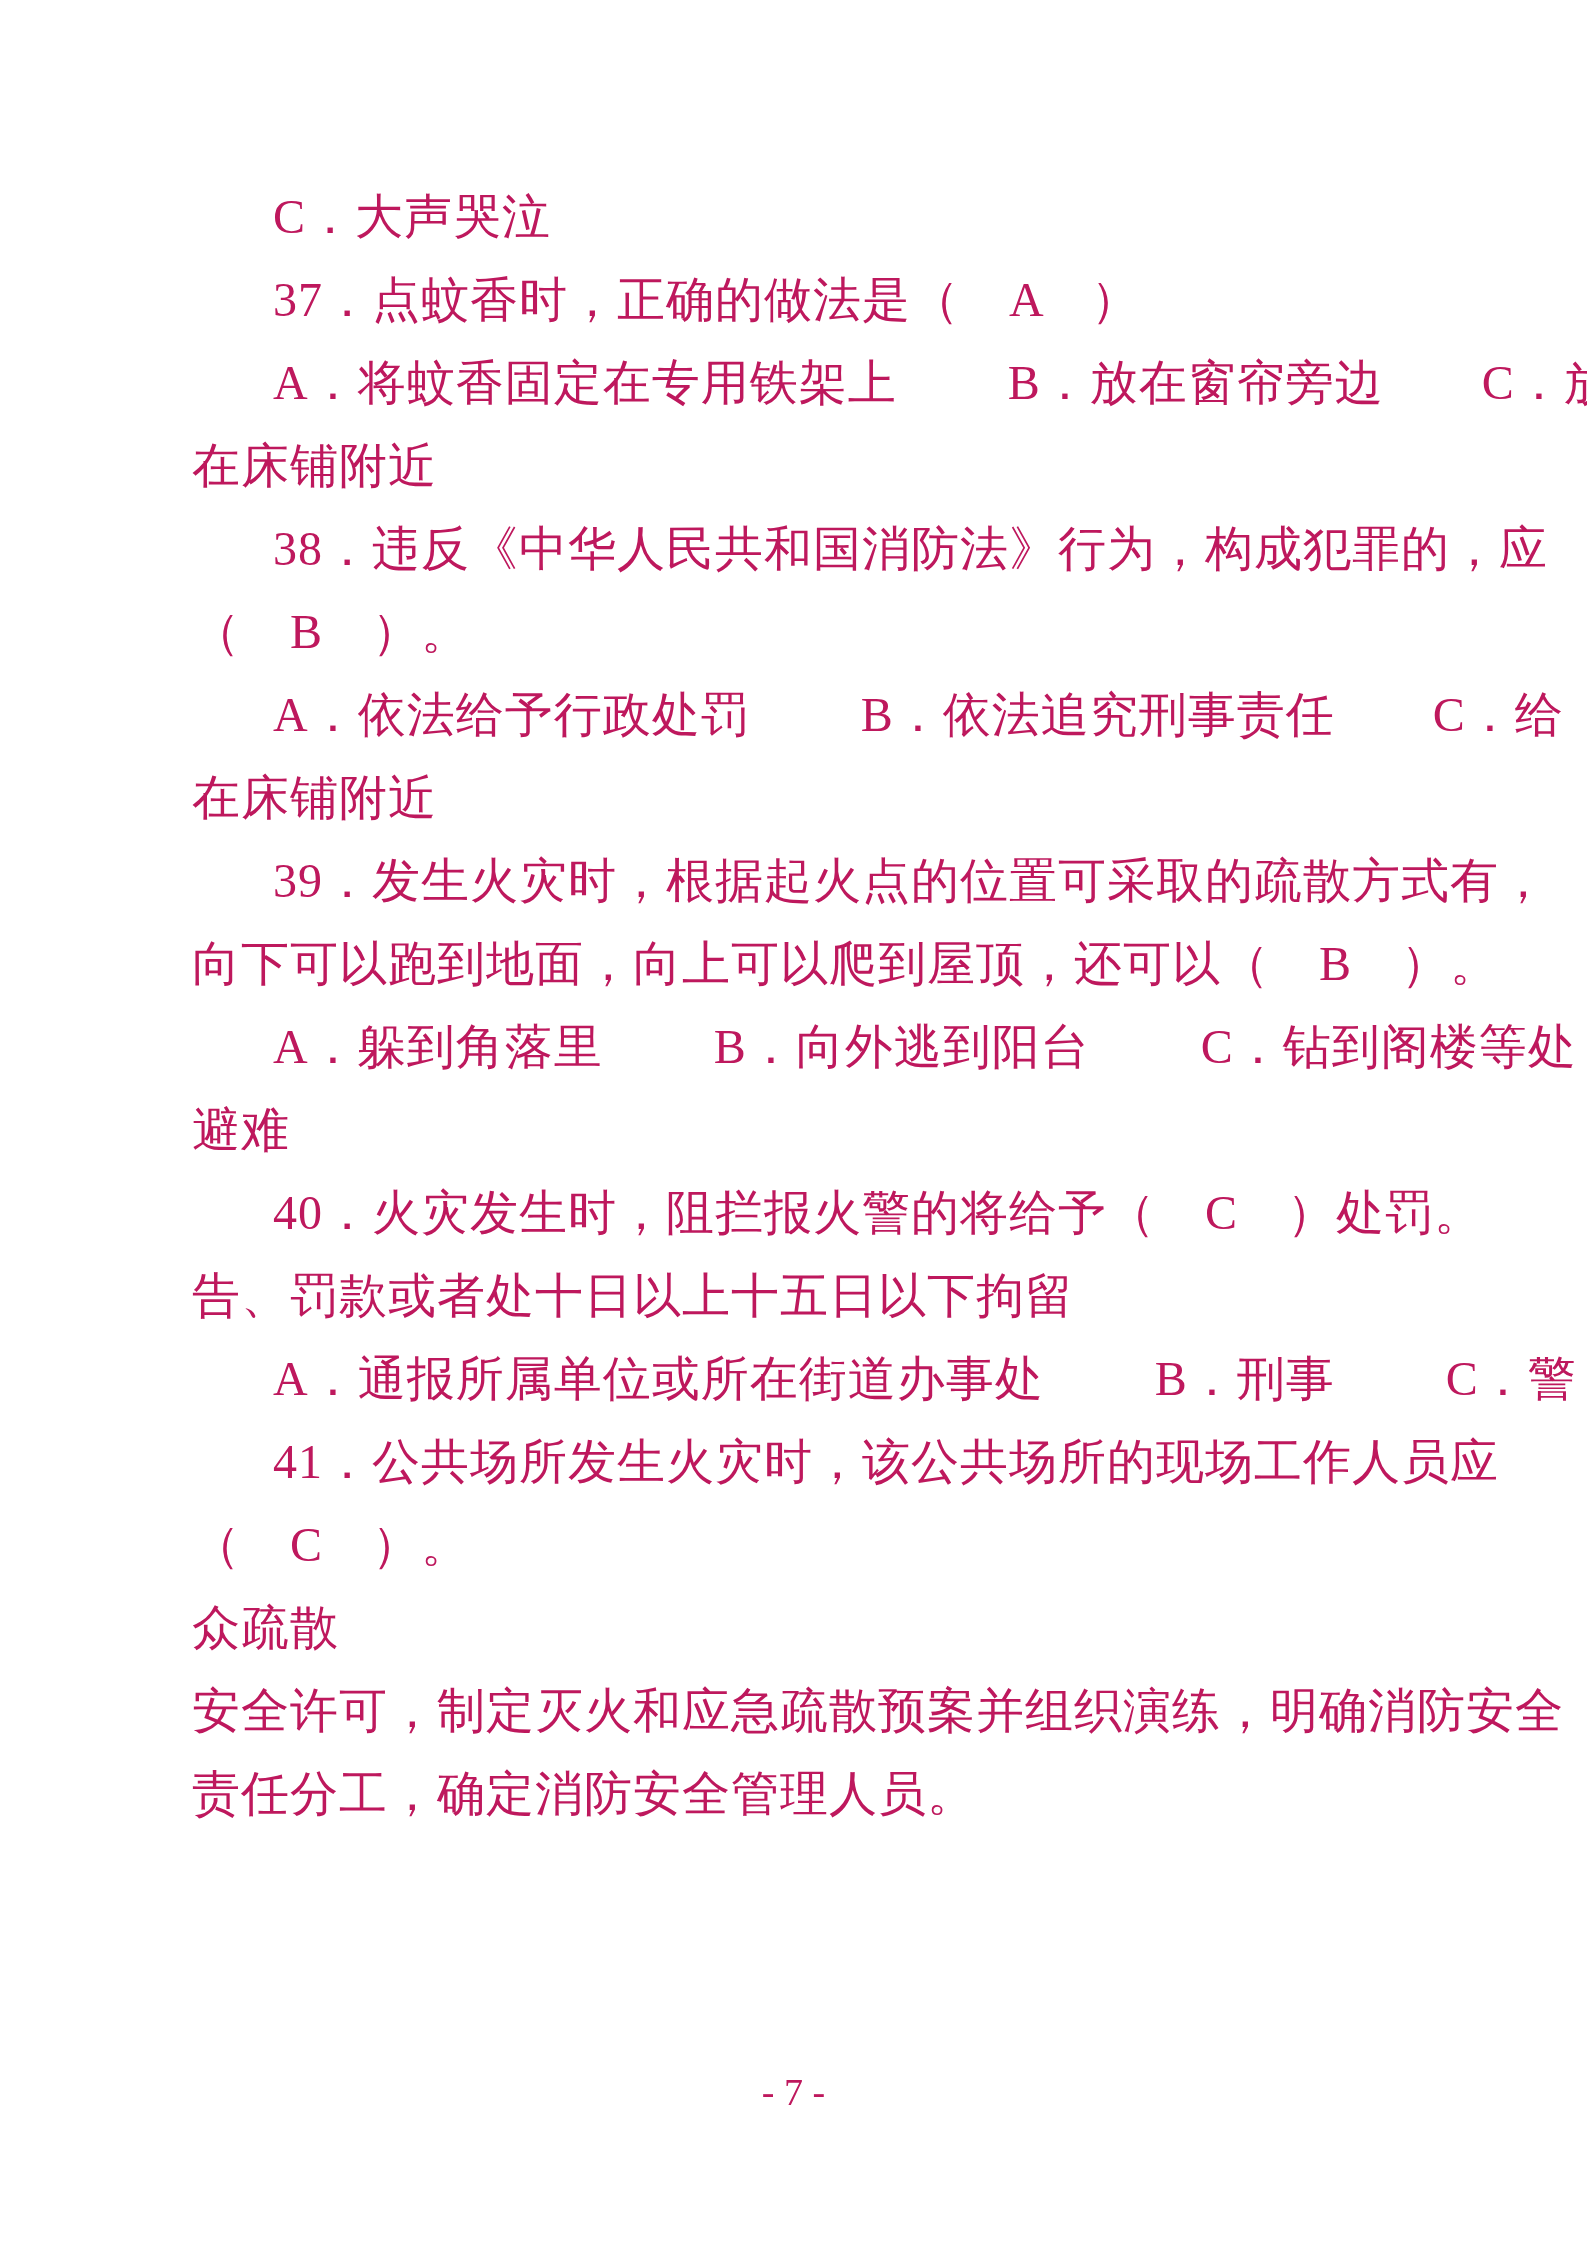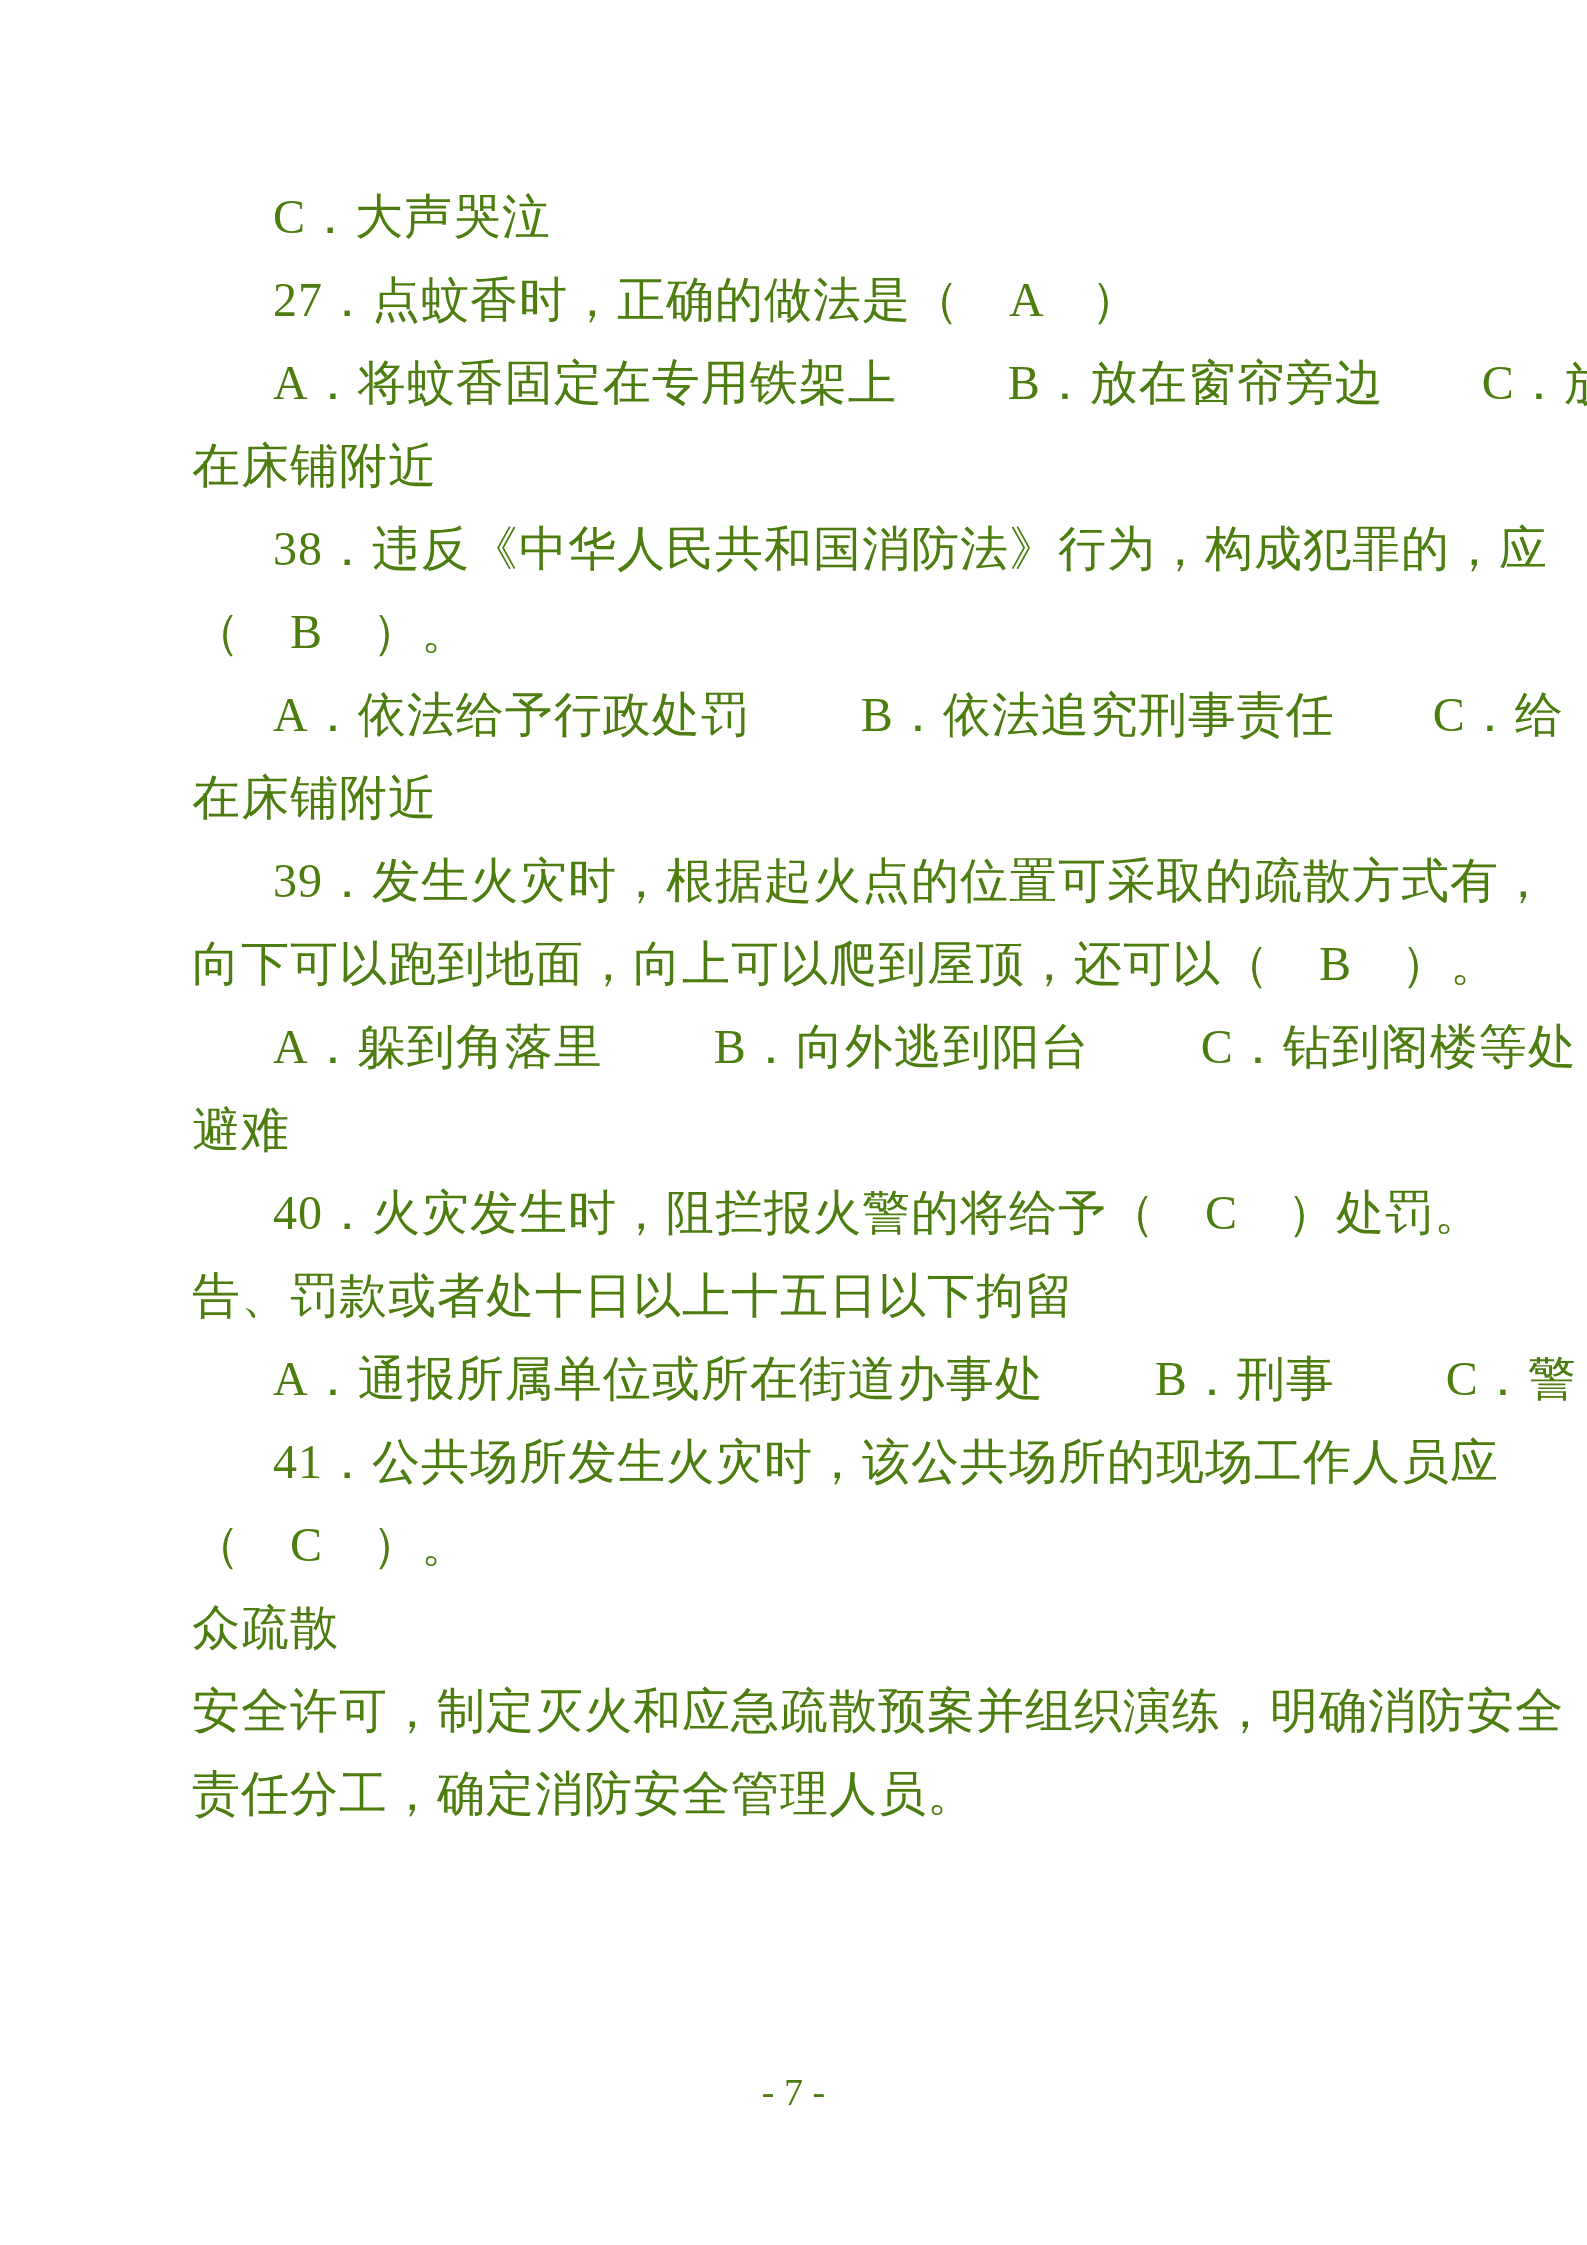--- a/index.html
+++ b/index.html
@@ -6,21 +6,21 @@
   html, body {
     margin: 0;
     padding: 0;
     background: #ffffff;
   }
   .page {
     position: relative;
     width: 1587px;
     height: 2245px;
     background: #ffffff;
-    color: #4d7c0f;
+    color: #be185d;
     font-family: "Liberation Serif", "DejaVu Serif", serif;
     overflow: hidden;
   }
   .text-block {
     position: absolute;
     left: 192px;
     top: 175px;
     width: 1260px;
   }
   .line {
@@ -43,21 +43,21 @@
     line-height: 80px;
     white-space: pre;
   }
 </style>
 </head>
 <body>
 
 <div class="page">
   <div class="text-block">
       <div class="line indent">C．大声哭泣</div>
-      <div class="line indent">27．点蚊香时，正确的做法是（　A　）</div>
+      <div class="line indent">37．点蚊香时，正确的做法是（　A　）</div>
       <div class="line indent">A．将蚊香固定在专用铁架上　　 B．放在窗帘旁边　　C．放</div>
       <div class="line">在床铺附近</div>
       <div class="line indent">38．违反《中华人民共和国消防法》行为，构成犯罪的，应</div>
       <div class="line">（　B　）。</div>
       <div class="line indent">A．依法给予行政处罚　　 B．依法追究刑事责任　　C．给</div>
       <div class="line">在床铺附近</div>
       <div class="line indent">39．发生火灾时，根据起火点的位置可采取的疏散方式有，</div>
       <div class="line">向下可以跑到地面，向上可以爬到屋顶，还可以（　B　）。</div>
       <div class="line indent">A．躲到角落里　　 B．向外逃到阳台　　 C．钻到阁楼等处</div>
       <div class="line">避难</div>

